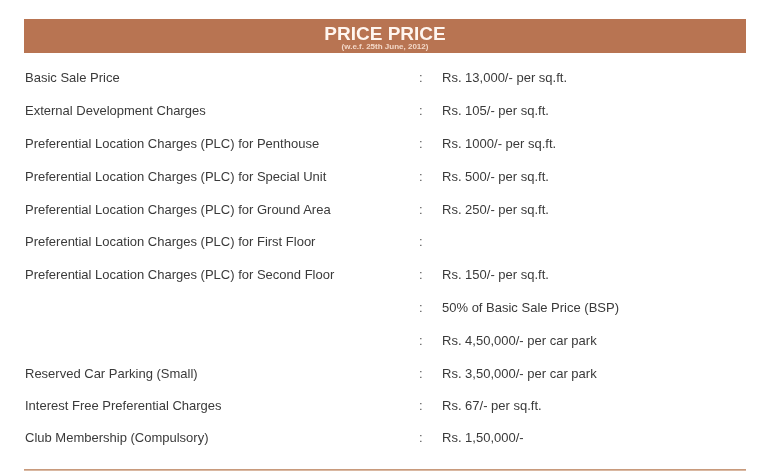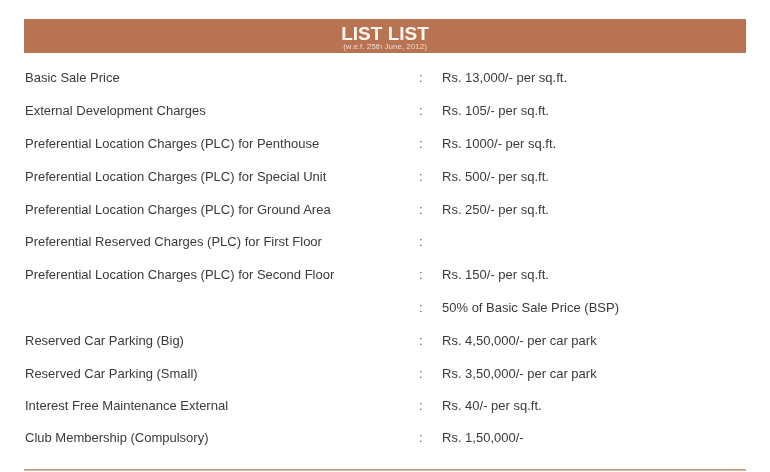--- a/index.html
+++ b/index.html
@@ -33,20 +33,21 @@
       padding-top: 5px;
       letter-spacing: 0px;
       color: #fff6f0;
     }
     .header-subtitle {
       display: block;
       font-size: 8px;
       line-height: 9px;
       color: #f3d8c8;
       margin-top: -1px;
+      font-weight: bold;
     }
     .price-list {
       position: absolute;
       left: 0;
       top: 0;
       width: 770px;
       height: 472px;
     }
     .price-row {
       position: absolute;
@@ -79,21 +80,21 @@
       width: 722px;
       height: 2px;
       background: #d9b8a2;
       border-top: 1px solid #c89a7c;
     }
   </style>
 </head>
 <body>
 
 <div class="header-bar">
-  <span class="header-title">LIST LIST</span>
+  <span class="header-title">PRICE PRICE</span>
   <span class="header-subtitle">(w.e.f. 25th June, 2012)</span>
 </div>
 
 <div class="price-list">
   <div class="price-row" style="top:68px">
     <span class="price-label">Basic Sale Price</span>
     <span class="price-colon">:</span>
     <span class="price-value">Rs. 13,000/- per sq.ft.</span>
   </div>
   <div class="price-row" style="top:101px">
@@ -110,46 +111,45 @@
     <span class="price-label">Preferential Location Charges (PLC) for Special Unit</span>
     <span class="price-colon">:</span>
     <span class="price-value">Rs. 500/- per sq.ft.</span>
   </div>
   <div class="price-row" style="top:200px">
     <span class="price-label">Preferential Location Charges (PLC) for Ground Area</span>
     <span class="price-colon">:</span>
     <span class="price-value">Rs. 250/- per sq.ft.</span>
   </div>
   <div class="price-row" style="top:232px">
-    <span class="price-label">Preferential Reserved Charges (PLC) for First Floor</span>
+    <span class="price-label">Preferential Location Charges (PLC) for First Floor</span>
     <span class="price-colon">:</span>
   </div>
   <div class="price-row" style="top:265px">
     <span class="price-label">Preferential Location Charges (PLC) for Second Floor</span>
     <span class="price-colon">:</span>
     <span class="price-value">Rs. 150/- per sq.ft.</span>
   </div>
   <div class="price-row" style="top:298px">
     <span class="price-colon">:</span>
     <span class="price-value">50% of Basic Sale Price (BSP)</span>
   </div>
   <div class="price-row" style="top:331px">
-    <span class="price-label">Reserved Car Parking (Big)</span>
     <span class="price-colon">:</span>
     <span class="price-value">Rs. 4,50,000/- per car park</span>
   </div>
   <div class="price-row" style="top:364px">
     <span class="price-label">Reserved Car Parking (Small)</span>
     <span class="price-colon">:</span>
     <span class="price-value">Rs. 3,50,000/- per car park</span>
   </div>
   <div class="price-row" style="top:396px">
-    <span class="price-label">Interest Free Maintenance External</span>
+    <span class="price-label">Interest Free Preferential Charges</span>
     <span class="price-colon">:</span>
-    <span class="price-value">Rs. 40/- per sq.ft.</span>
+    <span class="price-value">Rs. 67/- per sq.ft.</span>
   </div>
   <div class="price-row" style="top:428px">
     <span class="price-label">Club Membership (Compulsory)</span>
     <span class="price-colon">:</span>
     <span class="price-value">Rs. 1,50,000/-</span>
   </div>
 </div>
 
 <div class="bottom-rule"></div>
 

